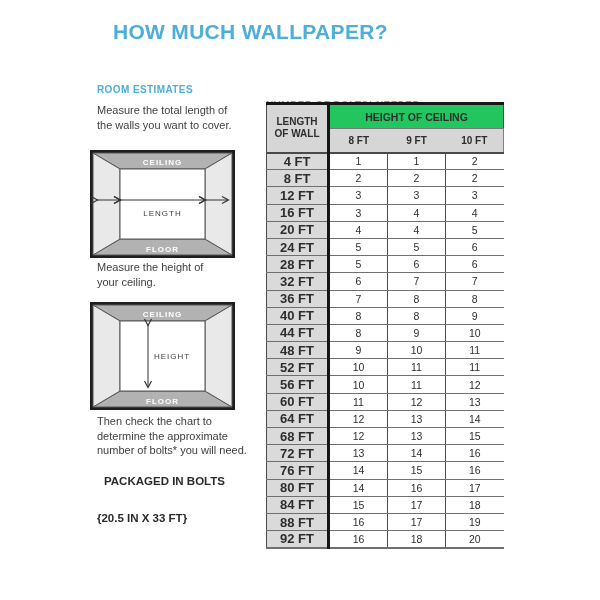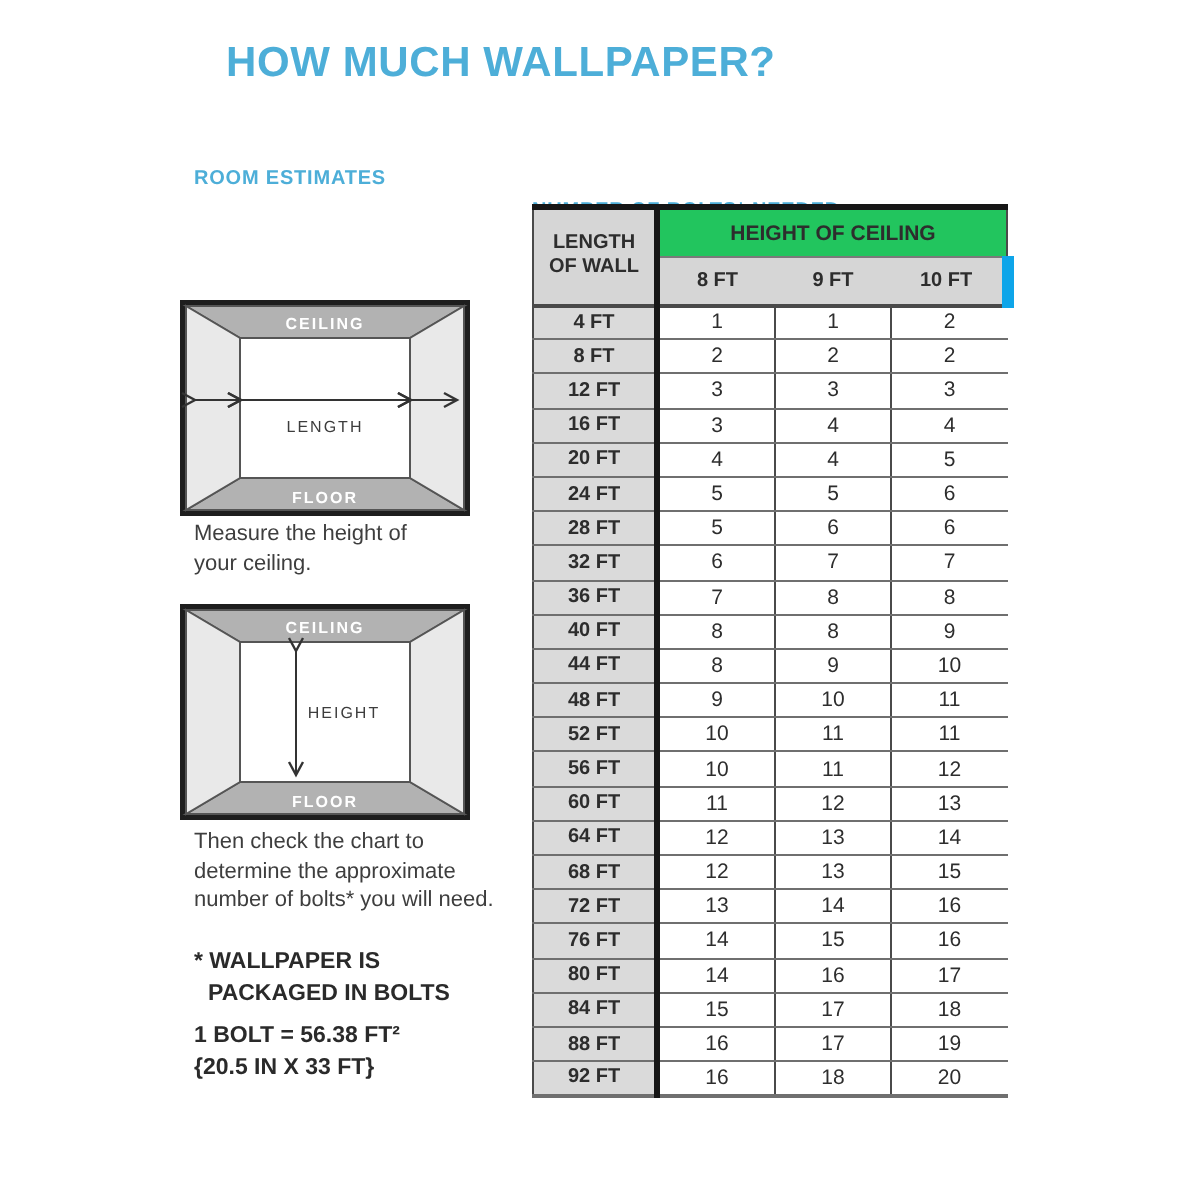--- a/index.html
+++ b/index.html
@@ -65,42 +65,44 @@
     background: #22c55e; font-size: 10.5px; font-weight: bold;
     height: 25px;
     border-bottom: 1px solid #7a7a7a;
     border-right: 1px solid #4a4a4a;
   }
   tr.sub-header th {
     background: #d6d6d6; font-size: 10px; font-weight: bold;
     height: 24px;
     border-bottom: 2px solid #4a4a4a;
   }
-  tr.sub-header th:last-child { border-right: 6px solid #0ea5e9; }
+  tr.sub-header th:last-child { border-right: 1px solid #0ea5e9; }
   tbody th.wall-len {
-    background: #dadada; font-size: 10px; font-weight: bold;
+    background: #dadada; font-size: 13px; font-weight: bold;
     height: 17.2px;
     border-right: 3px solid #161616;
     border-bottom: 1px solid #6f6f6f;
   }
   tbody td.bolt-val {
     font-size: 10.5px; background: #ffffff;
     border-bottom: 1px solid #6f6f6f;
   }
   tbody td.bolt-val + td.bolt-val { border-left: 1px solid #4a4a4a; }
 </style>
 </head>
 <body>
 
 <div class="canvas">
 
   <h1 class="page-title">HOW MUCH WALLPAPER?</h1>
 
   <div class="section-heading room-heading">ROOM ESTIMATES</div>
 
+  <p class="step-text step-1">Measure the total length of
+the walls you want to cover.</p>
 
   <div class="diagram diagram-1">
     <svg viewBox="0 0 145 108">
       <defs>
         <marker id="arrow-l" markerWidth="10" markerHeight="10" refX="7.5" refY="4.5" orient="auto" markerUnits="userSpaceOnUse">
           <path d="M1.5,1 L8,4.5 L1.5,8" fill="none" stroke="#333333" stroke-width="1.2"></path>
         </marker>
       </defs>
       <rect x="1.5" y="1.5" width="142" height="105" fill="#ffffff" stroke="#1e1e1e" stroke-width="3"></rect>
       <polygon points="3,3 142,3 115,19 30,19" fill="#b2b2b2" stroke="#555555" stroke-width="1"></polygon>
@@ -138,26 +140,24 @@
       <line x1="58" y1="23" x2="58" y2="85" stroke="#333333" stroke-width="1" marker-start="url(#arrow-h)" marker-end="url(#arrow-h)"></line>
       <text class="measure-label" x="82" y="57" text-anchor="middle">HEIGHT</text>
     </svg>
   </div>
 
   <p class="step-text step-3">Then check the chart to
 determine the approximate
 number of bolts* you will need.</p>
 
   <div class="footnote">
-    <div>* WALLPAPER IS</div>
     <div class="indent">PACKAGED IN BOLTS</div>
   </div>
 
   <div class="bolt-spec">
-    <div>1 BOLT = 56.38 FT²</div>
     <div>{20.5 IN X 33 FT}</div>
   </div>
 
   <div class="section-heading table-heading">NUMBER OF BOLTS* NEEDED</div>
 
   <table class="bolts">
     <colgroup>
       <col style="width:62px">
         <col style="width:59px">
         <col style="width:58px">

